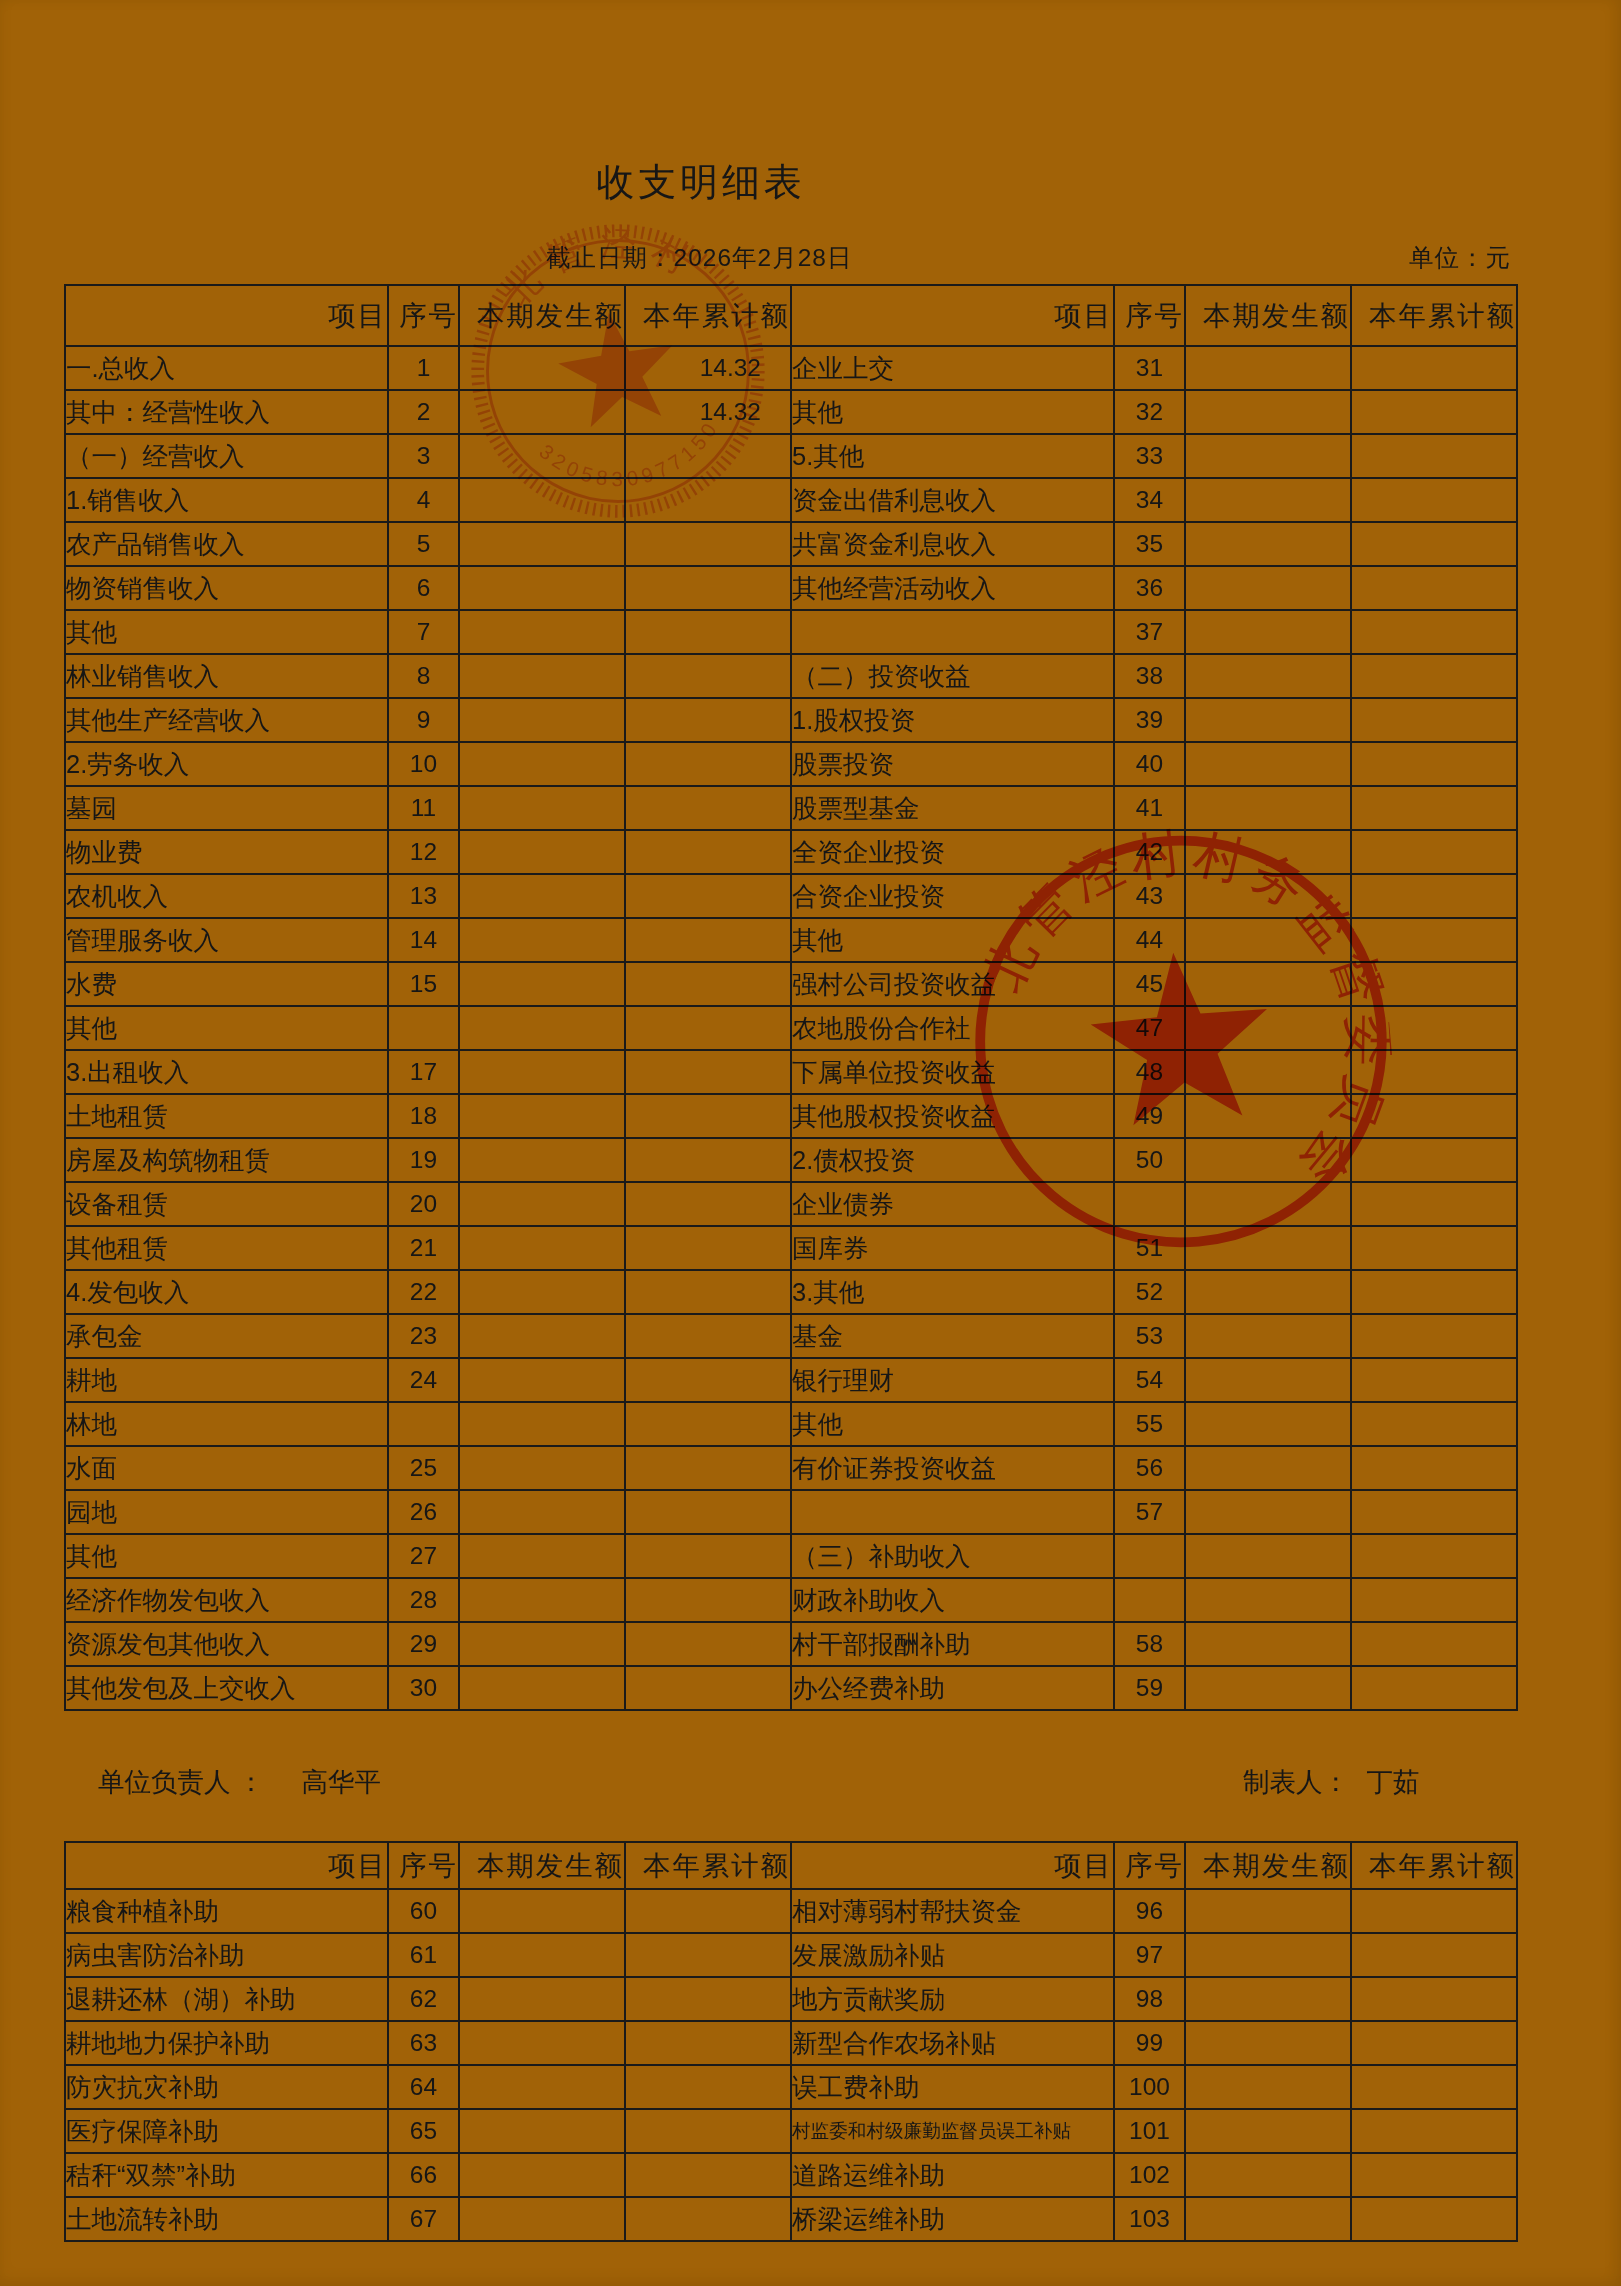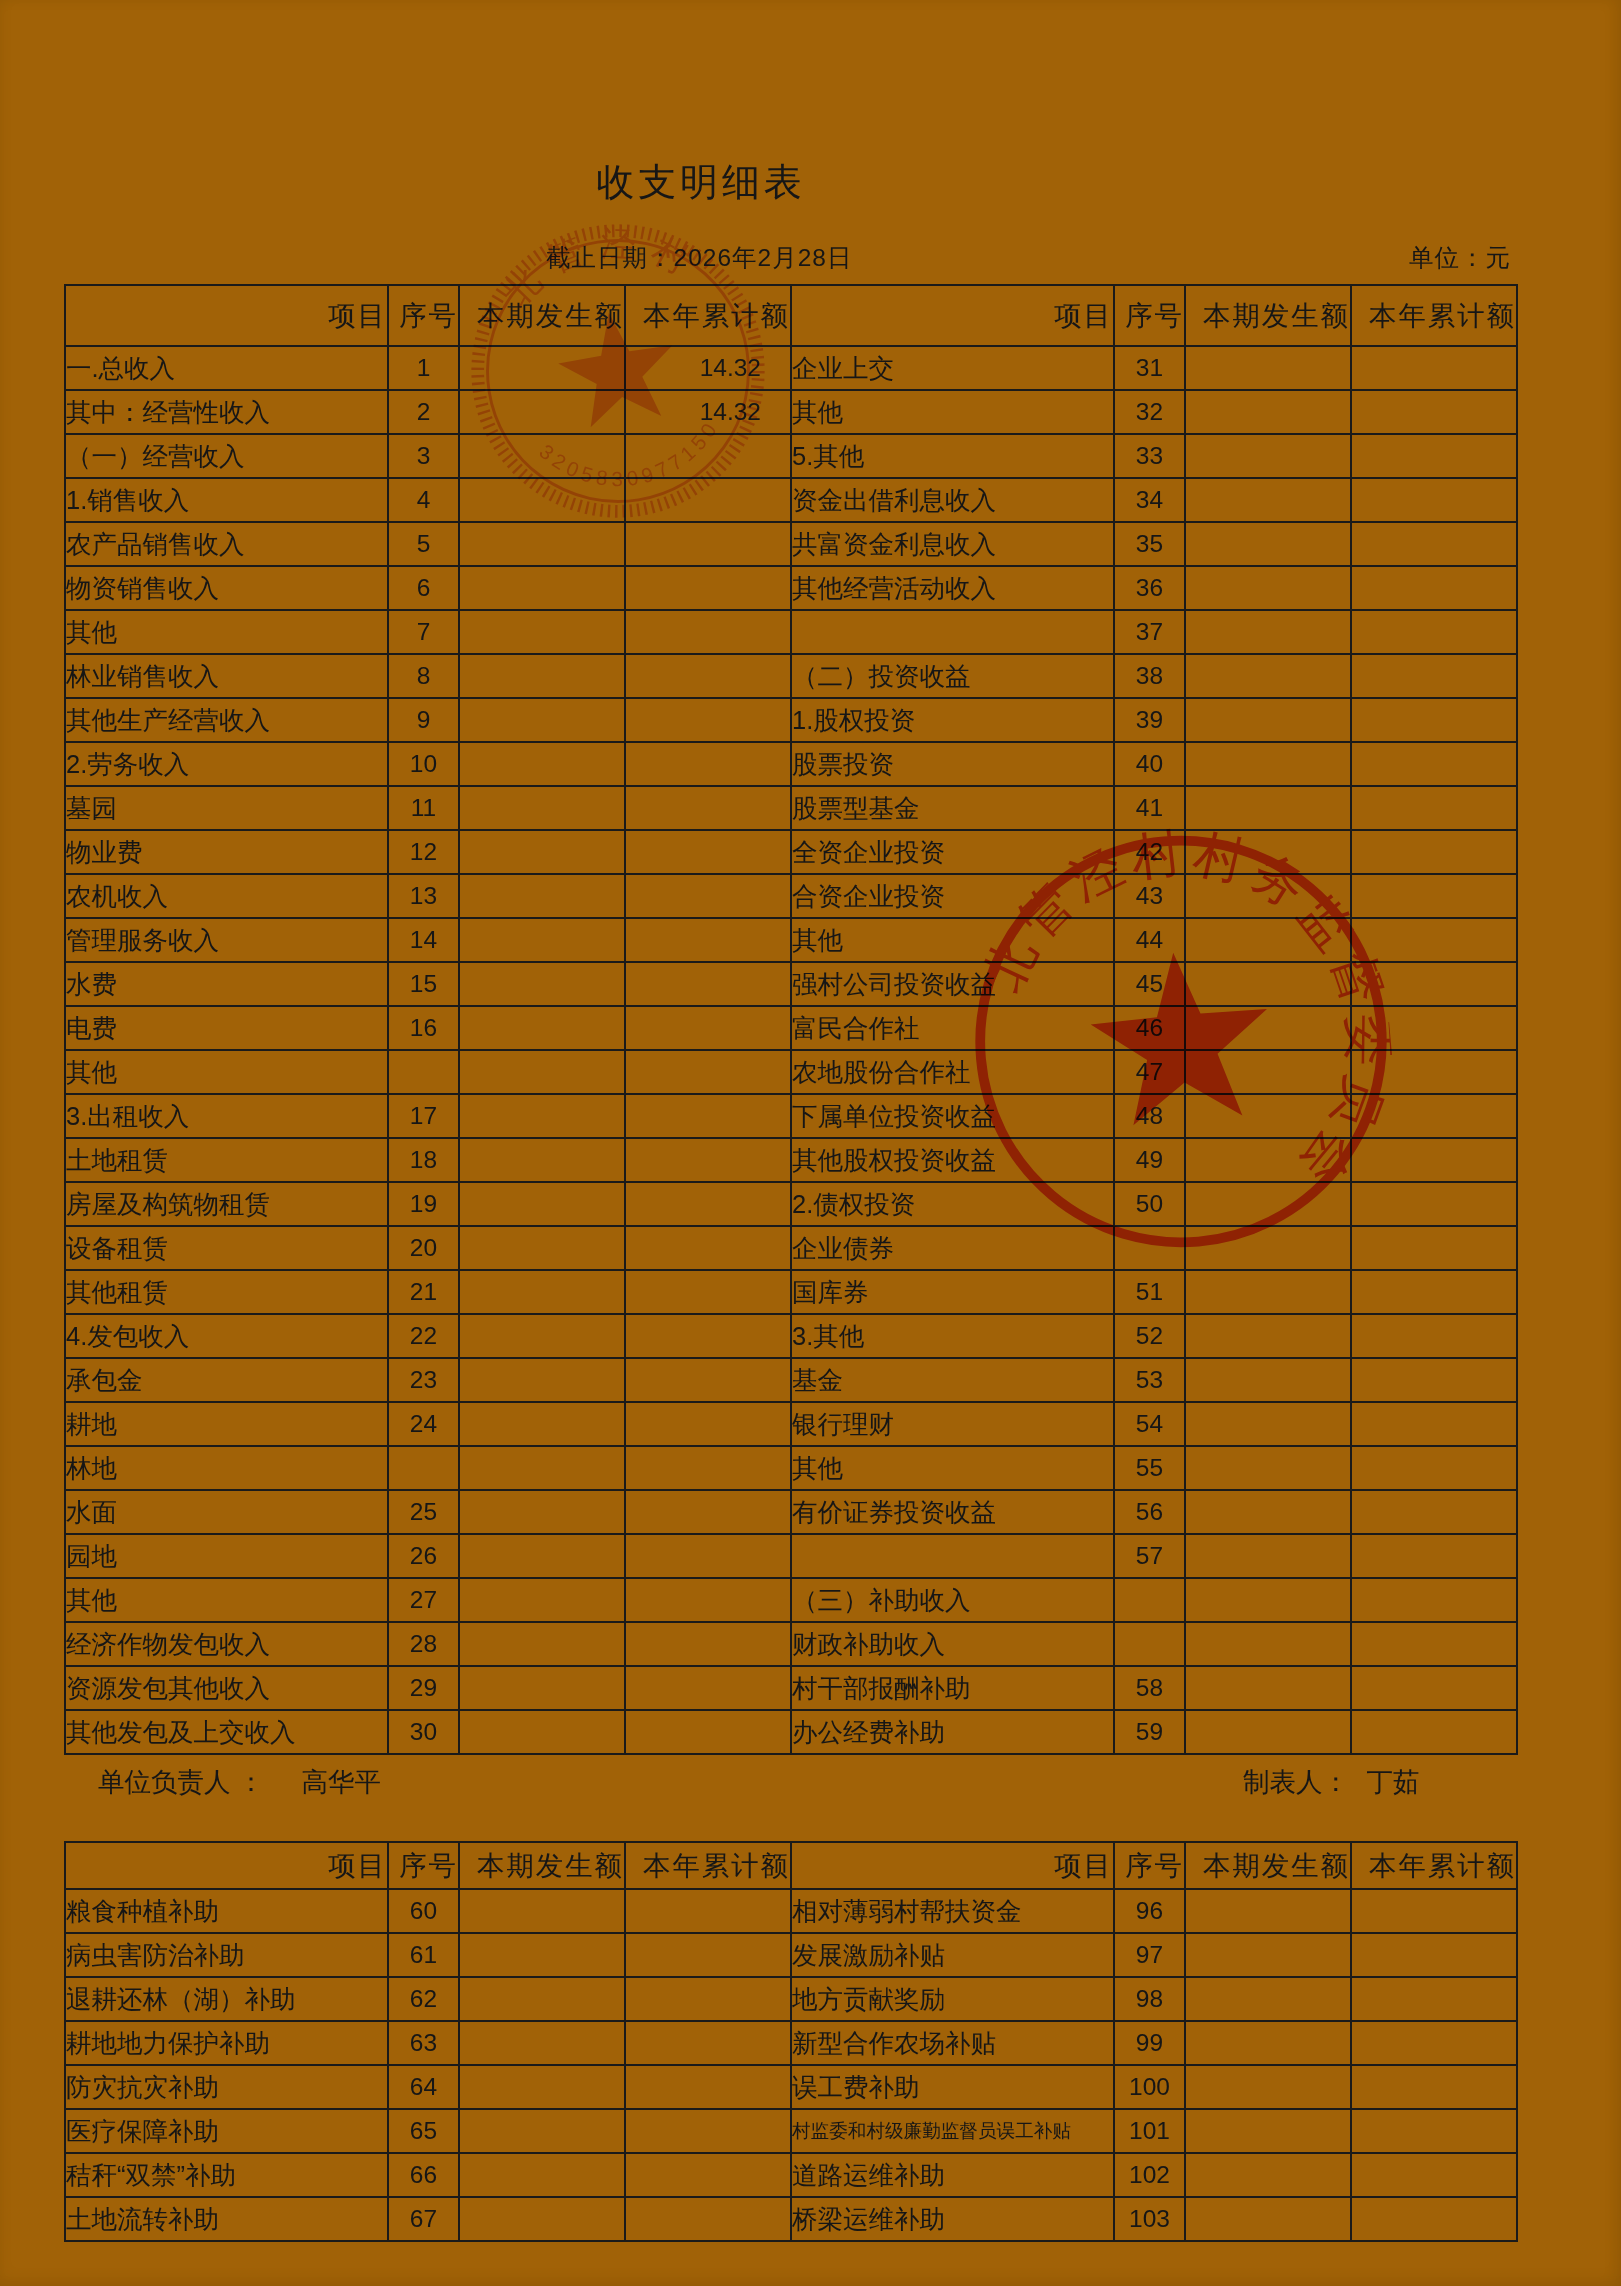--- a/index.html
+++ b/index.html
@@ -235,30 +235,20 @@
           <td class="item ind2">水费</td>
           <td class="num">15</td>
           <td class="val"></td>
           <td class="val"></td>
           <td class="item ind3">强村公司投资收益</td>
           <td class="num">45</td>
           <td class="val"></td>
           <td class="val"></td>
         </tr>
         <tr>
-          <td class="item ind2">电费</td>
-          <td class="num">16</td>
-          <td class="val"></td>
-          <td class="val"></td>
-          <td class="item ind3">富民合作社</td>
-          <td class="num">46</td>
-          <td class="val"></td>
-          <td class="val"></td>
-        </tr>
-        <tr>
           <td class="item ind2">其他</td>
           <td class="num"></td>
           <td class="val"></td>
           <td class="val"></td>
           <td class="item ind3">农地股份合作社</td>
           <td class="num">47</td>
           <td class="val"></td>
           <td class="val"></td>
         </tr>
         <tr>

